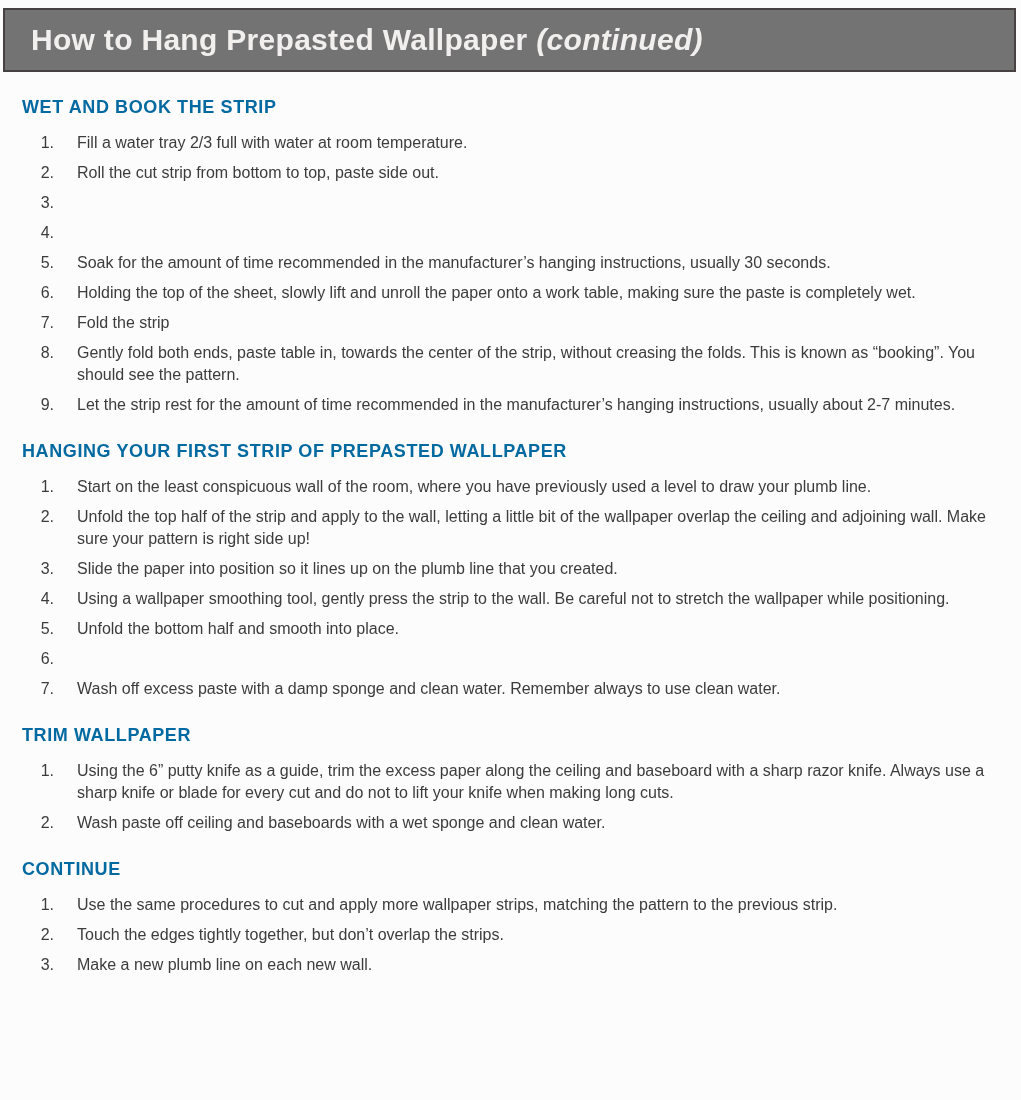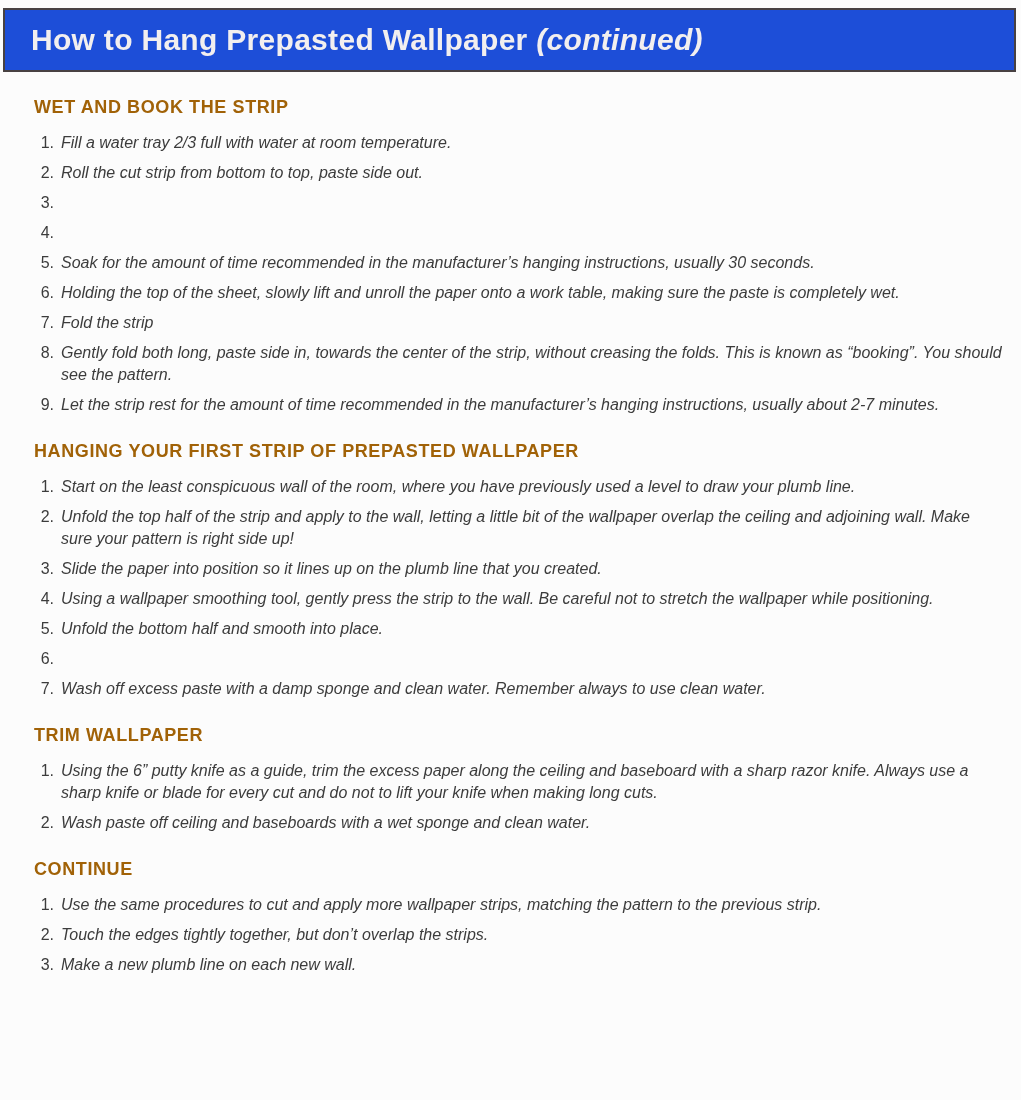--- a/index.html
+++ b/index.html
@@ -8,64 +8,63 @@
     width: 1021px;
     height: 1100px;
     background: #fcfcfc;
     font-family: "Liberation Sans", sans-serif;
     color: #3c3c3c;
     overflow: hidden;
   }
   .title-bar {
     margin: 8px 5px 0 3px;
     height: 64px;
-    background: #1d4ed8;
+    background: #737373;
     border: 2px solid #484142;
     display: flex;
     align-items: center;
   }
   .title {
     margin: 0 0 0 26px;
     font-size: 30px;
     font-weight: 600;
     color: #f2efef;
     letter-spacing: 0.3px;
     white-space: pre;
   }
   .title em { font-style: italic; }
   .content {
     padding: 0 16px 0 22px;
   }
   .section { margin-top: 25px; }
   .section-heading {
     font-size: 18px;
     font-weight: bold;
-    color: #a16207;
+    color: #0369a1;
     letter-spacing: 0.6px;
-    margin: 0 0 14px 12px;
+    margin: 0 0 14px 0;
   }
   .step-list {
     list-style: none;
     margin: 0;
     padding: 0;
   }
   .step {
     display: flex;
     margin-bottom: 8px;
     font-size: 16px;
     line-height: 22px;
   }
   .step-num {
     width: 32px;
     text-align: right;
     flex-shrink: 0;
   }
   .step-text {
-    margin-left: 7px;
-    font-style: italic;
+    margin-left: 23px;
   }
 </style>
 </head>
 <body>
 
 <header class="title-bar">
   <h1 class="title"><span>How to Hang Prepasted Wallpaper </span><em>(continued)</em></h1>
 </header>
 
 <main class="content" id="sections-root">
@@ -93,21 +92,21 @@
         <li class="step">
           <span class="step-num">6.</span>
           <span class="step-text">Holding the top of the sheet, slowly lift and unroll the paper onto a work table, making sure the paste is completely wet.</span>
         </li>
         <li class="step">
           <span class="step-num">7.</span>
           <span class="step-text">Fold the strip</span>
         </li>
         <li class="step">
           <span class="step-num">8.</span>
-          <span class="step-text">Gently fold both long, paste side in, towards the center of the strip, without creasing the folds. This is known as “booking”. You should see the pattern.</span>
+          <span class="step-text">Gently fold both ends, paste table in, towards the center of the strip, without creasing the folds. This is known as “booking”. You should see the pattern.</span>
         </li>
         <li class="step">
           <span class="step-num">9.</span>
           <span class="step-text">Let the strip rest for the amount of time recommended in the manufacturer’s hanging instructions, usually about 2-7 minutes.</span>
         </li>
       </ol>
     </section>
     <section class="section">
       <h2 class="section-heading">HANGING YOUR FIRST STRIP OF PREPASTED WALLPAPER</h2>
       <ol class="step-list">

